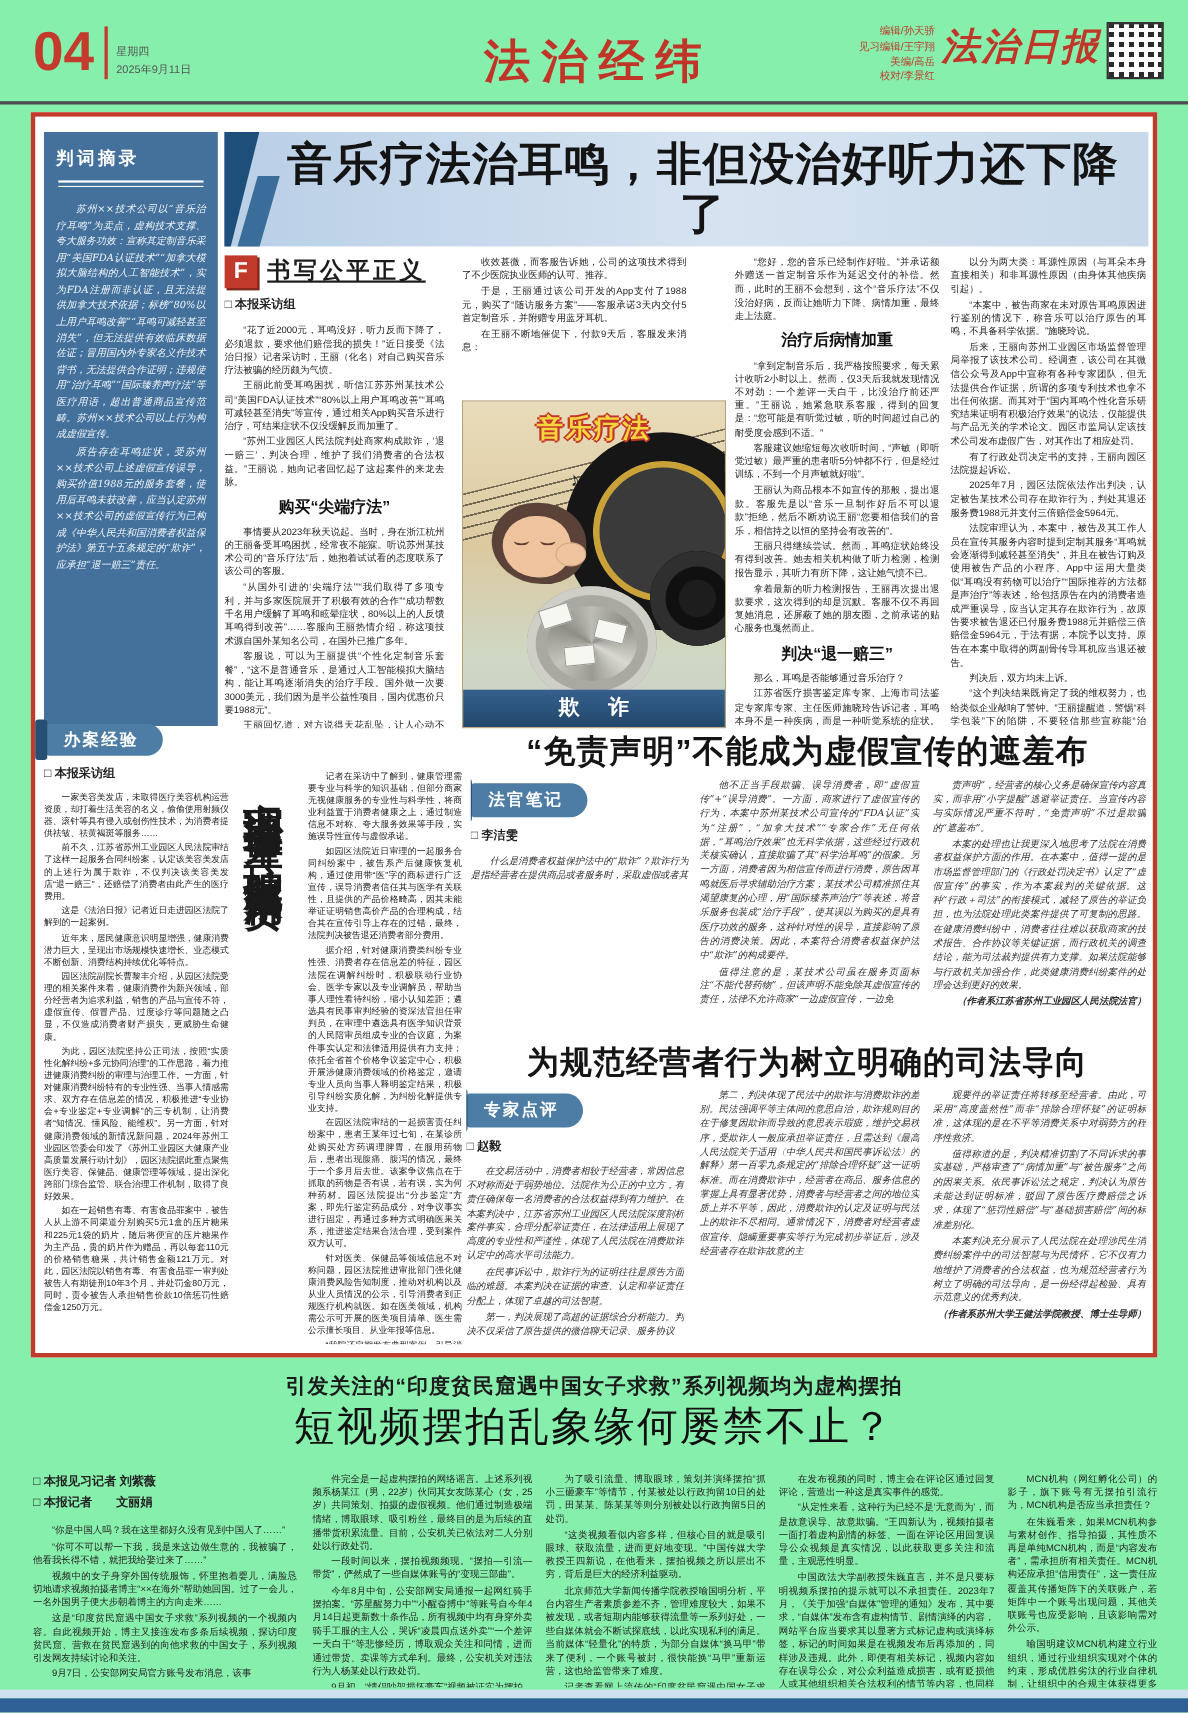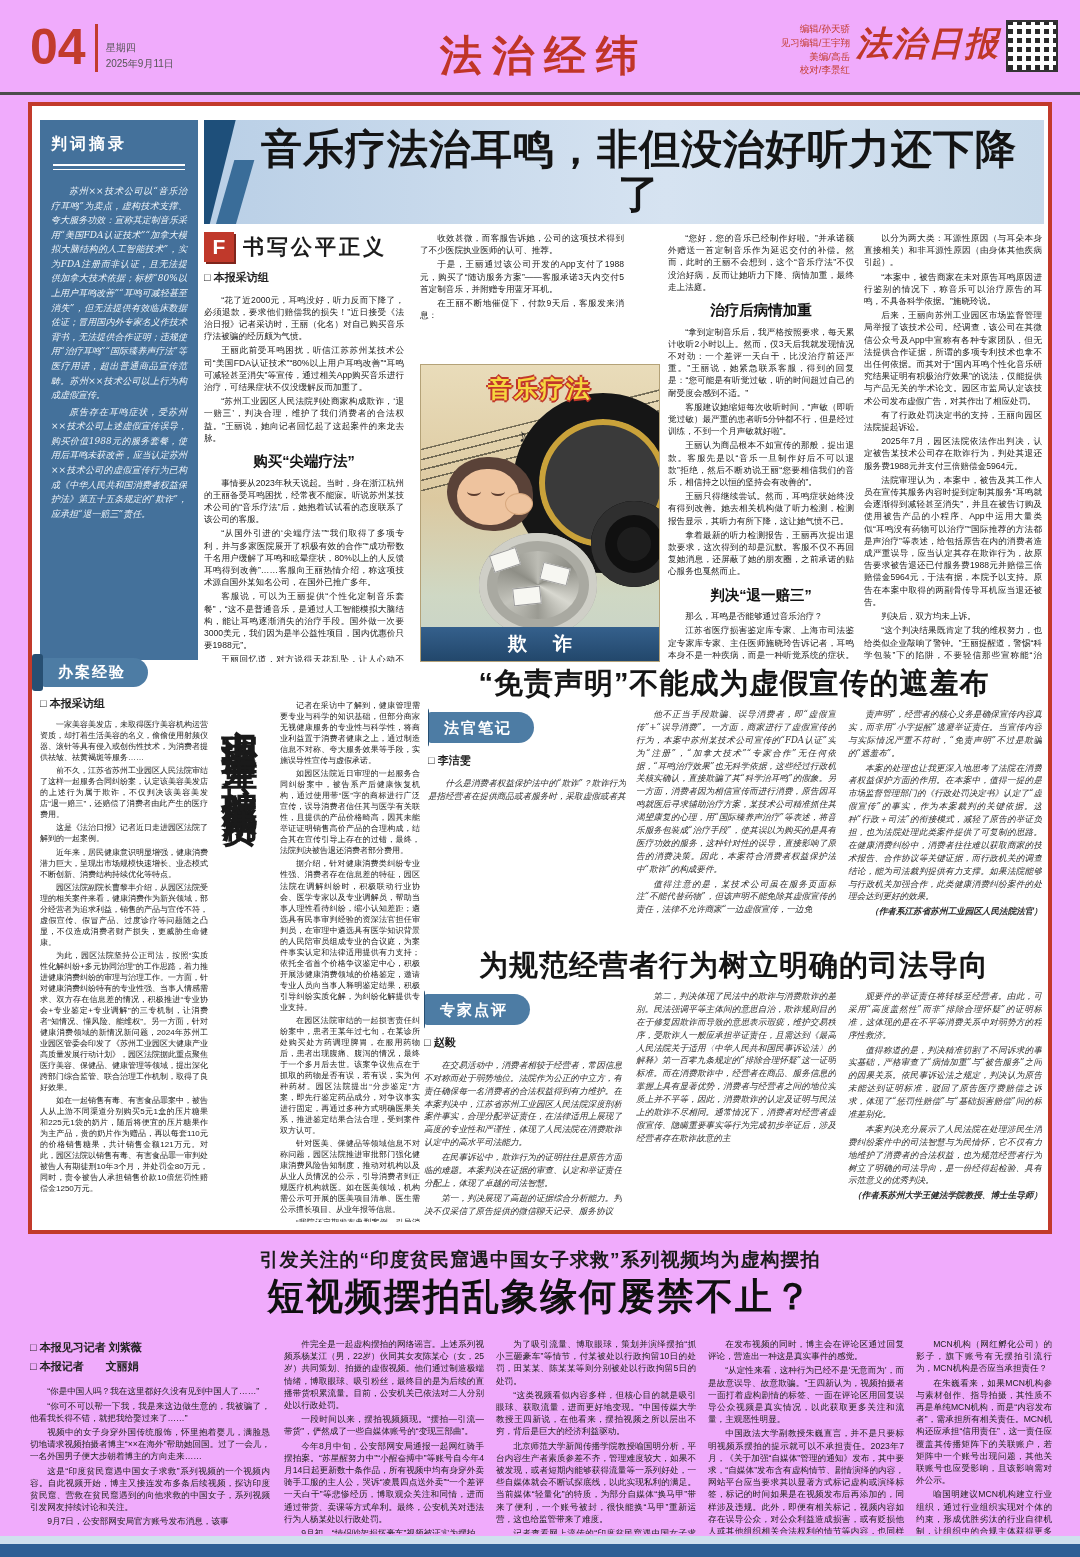--- a/index.html
+++ b/index.html
@@ -1,16 +1,16 @@
 <!DOCTYPE html>
 <html><head>
 <meta charset="utf-8">
 <style>
   html,body{margin:0;padding:0;background:#e9e9e9;}
-  .page{position:relative;width:1080px;height:1557px;margin:0 auto;background:#f0abfc;overflow:hidden;
+  .page{position:relative;width:1080px;height:1557px;margin:0 auto;background:#86efac;overflow:hidden;
         font-family:"Liberation Sans",sans-serif;color:#222;}
   
   .hdr{position:absolute;left:30px;top:18px;right:22px;height:70px;}
   .pgblock{position:absolute;left:0;top:6px;display:flex;align-items:flex-start;}
   .pgnum{font-size:50px;font-weight:bold;color:#c23b2d;line-height:.95;border-right:3px solid #c23b2d;padding-right:9px;}
   .pgdate{font-size:10px;color:#555;margin:16px 0 0 8px;line-height:1.6;}
   .sectitle{position:absolute;left:50%;transform:translateX(-50%);top:10px;font-family:"Liberation Serif",serif;
             font-size:42px;font-weight:900;color:#c03527;letter-spacing:10px;}
   .hdr-right{position:absolute;right:0;top:2px;display:flex;align-items:flex-start;gap:6px;}
   .credits{font-size:9.5px;color:#c23b2d;text-align:right;line-height:1.45;margin-top:2px;}
@@ -36,21 +36,21 @@
   .band::before{content:"";position:absolute;left:-16px;top:-10px;width:34px;height:130px;background:#1e4f7a;transform:skewX(-14deg);}
   .band::after{content:"";position:absolute;left:16px;top:40px;width:20px;height:100px;background:#3a6d99;transform:skewX(-16deg);}
   .headline{margin:7px 10px 0 40px;text-align:center;font-size:41px;font-weight:900;color:#141414;letter-spacing:1px;line-height:1.1;}
   
   .col{font-size:8.6px;line-height:1.42;overflow:hidden;text-align:justify;}
   .col p{margin:0 0 2px;text-indent:2em;}
   .sub{font-weight:bold;font-size:14.5px;text-align:center;text-indent:0 !important;margin:7px 0 5px !important;color:#111;}
   .brand{display:flex;align-items:center;gap:9px;margin-bottom:8px;}
   .brand-cube{width:30px;height:30px;background:#c0392b;color:#fff;font-weight:900;font-size:21px;
               display:flex;align-items:center;justify-content:center;box-shadow:2px 2px 0 #7e251c;}
-  .brand-label{font-size:21px;font-weight:900;letter-spacing:3px;color:#1c1c1c;}
+  .brand-label{font-size:21px;font-weight:900;letter-spacing:3px;color:#1c1c1c;text-decoration:underline;}
   .byline{font-weight:bold;font-size:11px;margin:2px 0 8px;text-indent:0 !important;}
   
   .tab{display:inline-block;background:#4d7ca4;color:#fff;font-weight:bold;font-size:15px;letter-spacing:2px;
        padding:5px 22px 5px 16px;border-radius:4px 18px 18px 4px;position:relative;margin-left:10px;}
   .tab::before{content:"";position:absolute;left:-10px;top:-4px;bottom:-4px;width:11px;background:#274f72;border-radius:3px;}
   
   .illu{left:388px;top:258px;width:238px;height:296px;background:linear-gradient(180deg,#e9dcba 0%,#dcc9a0 45%,#cfd8c4 78%,#c7d2c9 100%);
         border:1px solid #b4a278;overflow:hidden;}
   .illu-label{position:absolute;left:50%;top:8px;transform:translateX(-50%);font-size:24px;font-weight:900;color:#f6d63f;
         text-shadow:-2px 0 #c2362b,2px 0 #c2362b,0 -2px #c2362b,0 2px #c2362b,1px 1px #c2362b;letter-spacing:2px;white-space:nowrap;}
@@ -74,21 +74,21 @@
   
   .v-head{writing-mode:vertical-rl;text-orientation:upright;font-weight:900;font-size:36px;color:#1a1a1a;
           letter-spacing:5px;line-height:1.15;font-family:"Liberation Serif",serif;}
   .v-head .gap{display:inline-block;height:26px;}
   
   .itcol p{font-family:"DejaVu Serif",serif;font-style:italic;font-size:8.6px;line-height:1.5;color:#2e2e2e;}
   .art-headline{text-align:center;font-size:29px;font-weight:900;color:#151515;letter-spacing:1px;}
   .note{font-weight:bold;font-family:"DejaVu Serif",serif;font-style:italic;font-size:10.5px;text-align:right;text-indent:0 !important;}
   
   .kicker{position:absolute;left:0;width:1080px;top:1247px;text-align:center;font-size:19px;font-weight:bold;color:#1b1b1b;letter-spacing:1px;}
-  .b-headline{position:absolute;left:0;width:1080px;top:1272px;text-align:center;font-size:37px;font-weight:700;color:#101010;letter-spacing:2px;}
+  .b-headline{position:absolute;left:0;width:1080px;top:1272px;text-align:center;font-size:37px;font-weight:400;color:#101010;letter-spacing:2px;}
   .b-byline{font-weight:bold;font-size:11px;line-height:1.7;margin-bottom:10px;}
   .strip1{position:absolute;left:0;top:1536px;width:1080px;height:8px;background:#cfe0ee;}
   .strip2{position:absolute;left:0;top:1544px;width:1080px;height:13px;background:#2e5f95;}
 </style>
 </head>
 <body>
 
 <div class="page">
 
   <div class="hdr">

